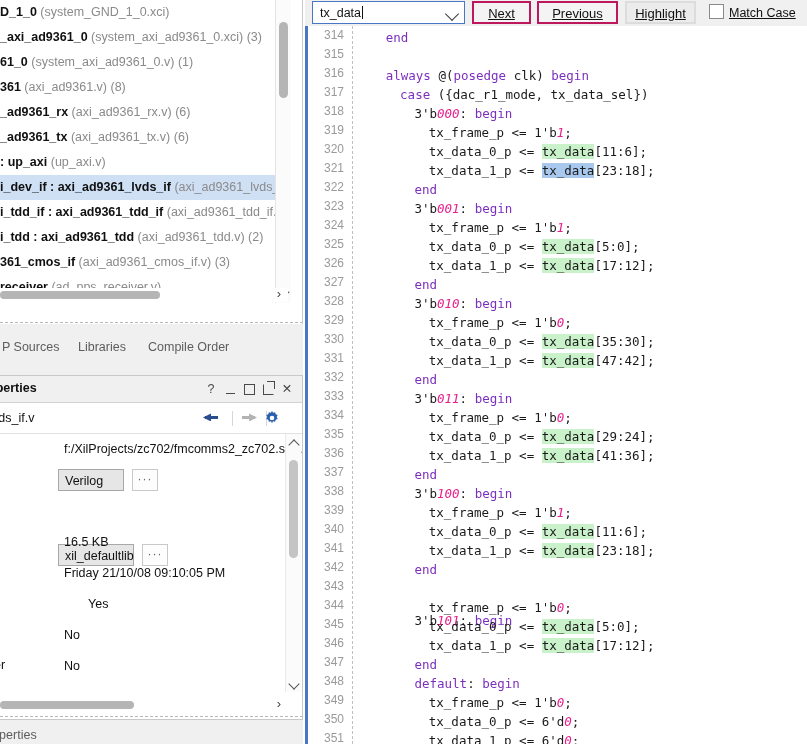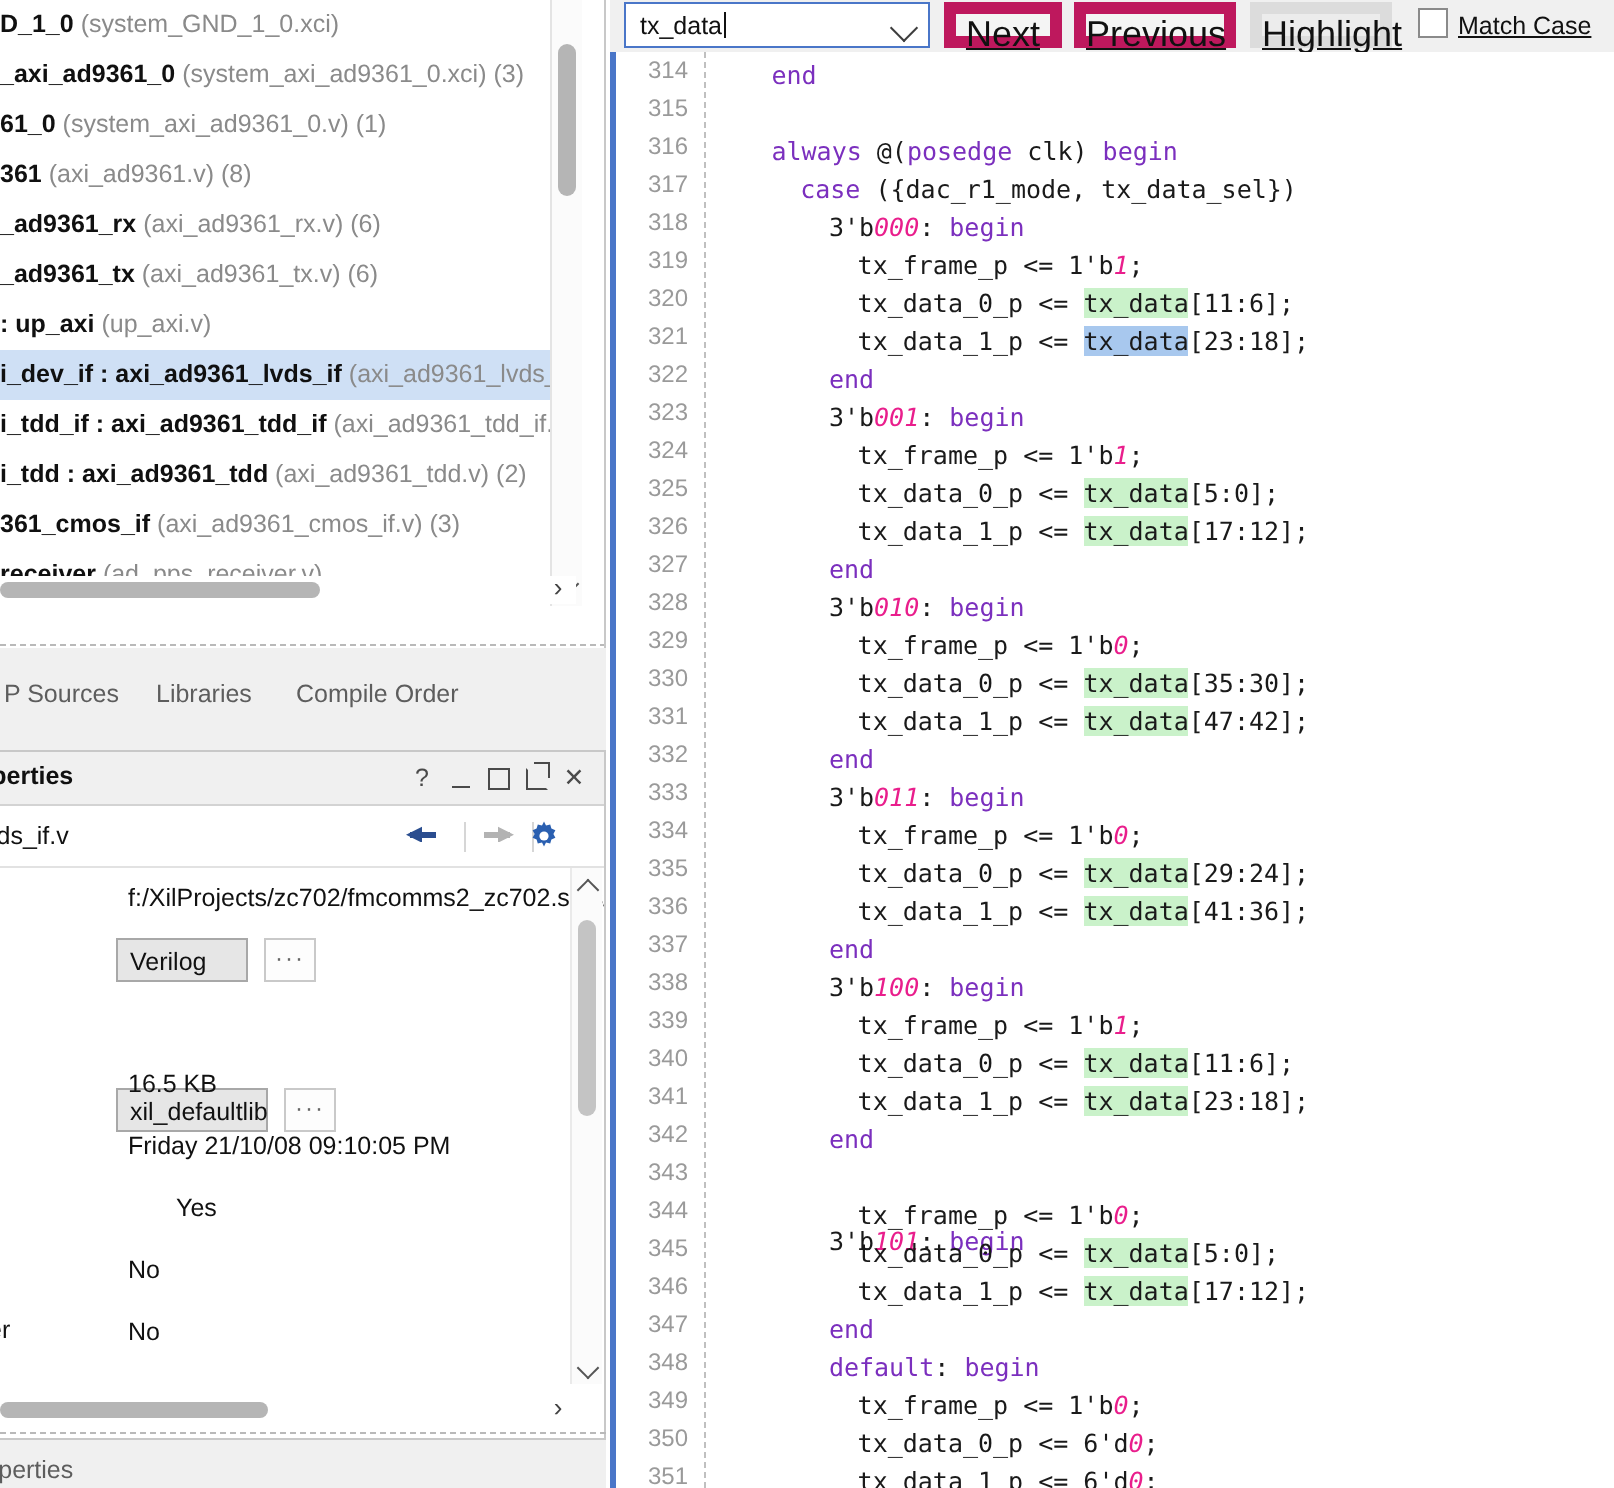--- a/index.html
+++ b/index.html
@@ -97,22 +97,22 @@
 
   
   .findbar{position:absolute;left:0;top:0;width:502px;height:26px;background:#f0f0f0;}
   .combo{position:absolute;left:7px;top:1px;width:153px;height:23px;background:#fff;
          border:1.6px solid #4a76c8;box-sizing:border-box;}
   .combo .txt{position:absolute;left:7px;top:4px;font-size:12.5px;color:#111;
               font-family:"Liberation Sans",sans-serif;}
   .caret{display:inline-block;width:1px;height:13px;background:#111;vertical-align:-2px;margin-left:1px;}
   .combo .cv{position:absolute;right:7px;top:7px;width:9px;height:9px;
              border-left:1.7px solid #3d3d3d;border-bottom:1.7px solid #3d3d3d;transform:rotate(-45deg);}
-  .tbtn{position:absolute;top:1px;height:23px;line-height:21px;background:#f4f4f4;border:6px solid #be185d;
-        box-sizing:border-box;text-align:center;font-size:18px;color:#111;}
+  .tbtn{position:absolute;top:1px;height:23px;line-height:21px;background:#f4f4f4;border:2px solid #be185d;
+        box-sizing:border-box;text-align:center;font-size:13px;color:#111;}
   .ul{text-decoration:underline;}
   .chkwrap{position:absolute;top:4px;height:18px;font-size:12.5px;color:#111;white-space:nowrap;}
   .chk{display:inline-block;width:13px;height:13px;background:#fff;border:1px solid #8a8a8a;
        vertical-align:-2px;margin-right:5px;position:relative;}
 
   
   .code-wrap{position:absolute;left:0;top:26px;width:413px;height:718px;background:#ffffff;overflow:hidden;}
   .leftbar{position:absolute;left:0;top:0;width:3px;height:718px;background:#4a76c8;}
   .gutter{position:absolute;left:3px;top:0;width:42px;height:718px;background:#ffffff;}
   .gutter .ln{position:absolute;right:6px;font-size:12px;color:#9a9a9a;

